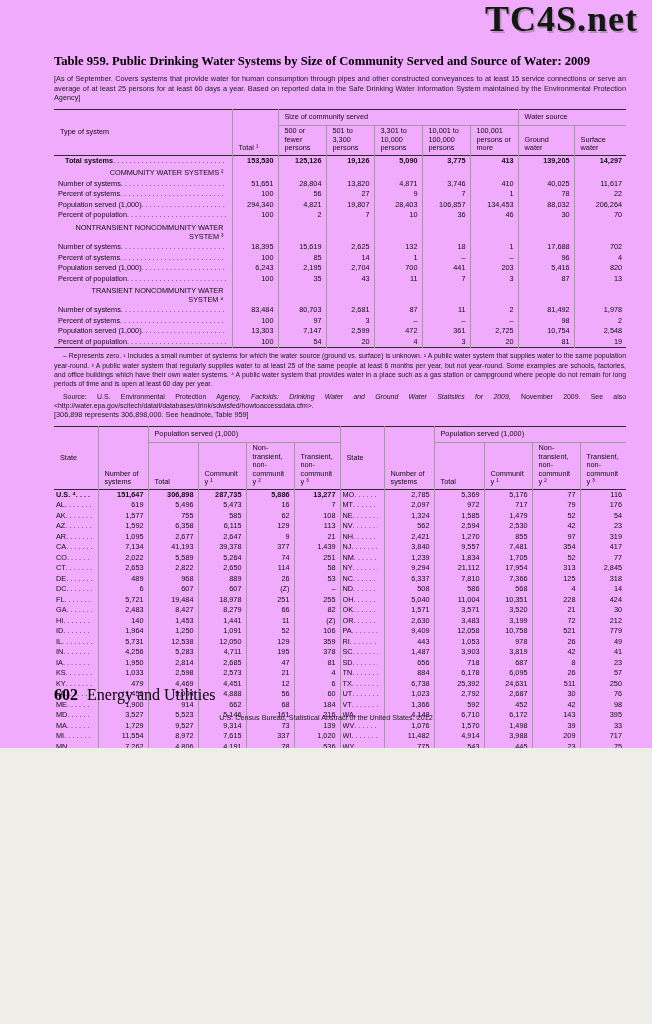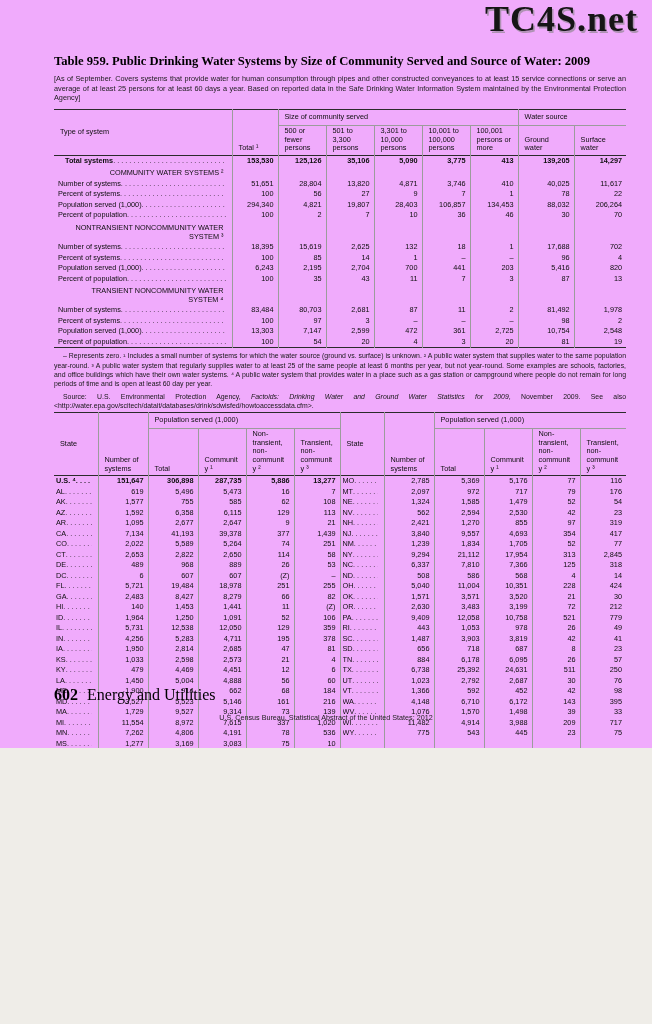--- a/index.html
+++ b/index.html
@@ -109,21 +109,21 @@
       <tbody>
           <tr class="row-total">
             <td class="stub tot">
               <div class="ld">
                 <span class="lt">Total systems</span>
                 <span class="dots"> . . . . . . . . . . . . . . . . . . . . . . . . . . . . . . . . . . . . . . . . . . . . . . . . . . . . . . . . . . . . . . . . . . . . . .</span>
               </div>
             </td>
             <td class="num b">153,530</td>
             <td class="num b">125,126</td>
-            <td class="num b">35,106</td>
+            <td class="num b">19,126</td>
             <td class="num b">5,090</td>
             <td class="num b">3,775</td>
             <td class="num b">413</td>
             <td class="num b">139,205</td>
             <td class="num b">14,297</td>
           </tr>
           <tr class="row-section">
             <td class="stub sec">COMMUNITY WATER SYSTEMS ²</td>
             <td class="num"></td>
             <td class="num"></td>
@@ -347,20 +347,21 @@
             <td class="num">20</td>
             <td class="num">81</td>
             <td class="num">19</td>
           </tr>
         </tbody>
     </table>
 
     <p class="fnote">– Represents zero. ¹ Includes a small number of systems for which the water source (ground vs. surface) is unknown. ² A public water system that supplies water to the same population year-round. ³ A public water system that regularly supplies water to at least 25 of the same people at least 6 months per year, but not year-round. Some examples are schools, factories, and office buildings which have their own water systems. ⁴ A public water system that provides water in a place such as a gas station or campground where people do not remain for long periods of time and is open at least 60 day per year.</p>
     <p class="fnote"><span>Source: U.S. Environmental Protection Agency, </span><i>Factoids: Drinking Water and Ground Water Statistics for 2009</i><span>, November 2009. See also &lt;http://water.epa.gov/scitech/datait/databases/drink/sdwisfed/howtoaccessdata.cfm&gt;.</span></p>
 
+    <p class="headnote">[306,898 represents 306,898,000. See headnote, Table 959]</p>
 
     <table class="t t960">
       <colgroup>
         <col class="c-st">
           <col class="c-sys">
           <col class="c-tot">
           <col class="c-com">
           <col class="c-nt">
           <col class="c-tr">
         <col class="c-st">
@@ -524,21 +525,21 @@
             <td class="num">377</td>
             <td class="num">1,439</td>
             <td class="stub60">
               <div class="ld">
                 <span class="lt">NJ</span>
                 <span class="dots"> . . . . . . . . . . . . . . . . . . . . . . . . . . . . . . . . . . . . . . . . . . . . . . . . . . . . . . . . . . . . . . . . . . . . . .</span>
               </div>
             </td>
             <td class="num">3,840</td>
             <td class="num">9,557</td>
-            <td class="num">4,693</td>
+            <td class="num">7,481</td>
             <td class="num">354</td>
             <td class="num">417</td>
           </tr>
           <tr>
             <td class="stub60">
               <div class="ld">
                 <span class="lt">CO</span>
                 <span class="dots"> . . . . . . . . . . . . . . . . . . . . . . . . . . . . . . . . . . . . . . . . . . . . . . . . . . . . . . . . . . . . . . . . . . . . . .</span>
               </div>
             </td>

